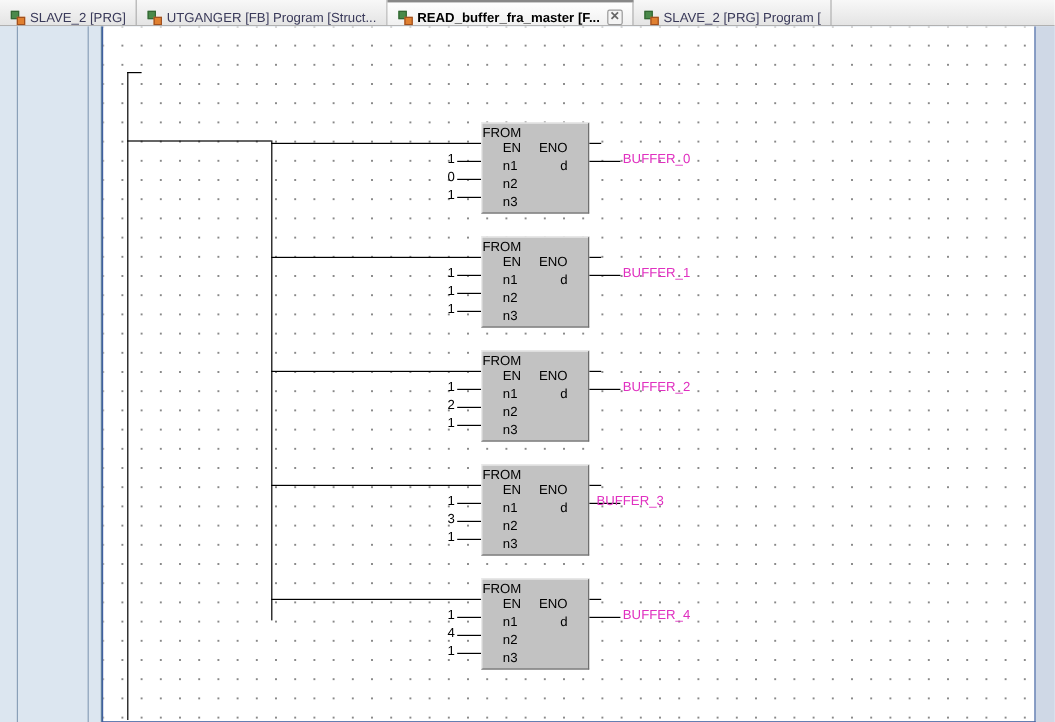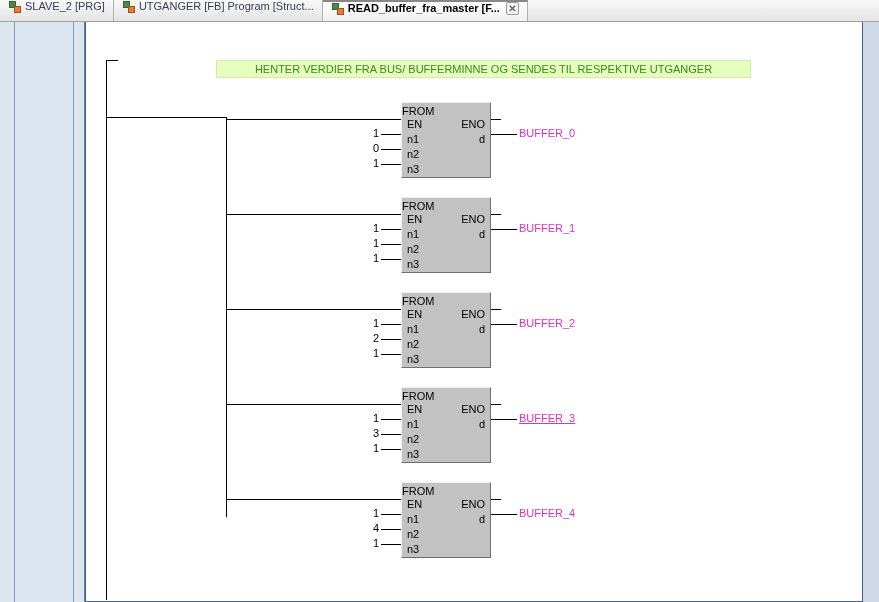--- a/index.html
+++ b/index.html
@@ -6,21 +6,21 @@
   body { margin: 0; font-family: Tahoma, Arial, sans-serif; font-size: 11px; background: #fff; }
   .tabs {
     display: flex;
     background: linear-gradient(#f8f8f8, #e4e4e4);
     height: 22px;
     border-bottom: 1px solid #a0a0a0;
     overflow: hidden;
   }
   .tab {
     display: flex;
-    align-items: flex-start;
+    align-items: flex-end;
     padding: 0 8px;
     border-right: 1px solid #b0b0b0;
     color: #3a3a5a;
     white-space: nowrap;
     cursor: pointer;
     font-size: 11px;
   }
   .tab.active {
     background: linear-gradient(#fff, #f0f0f0);
     font-weight: bold;
@@ -142,21 +142,21 @@
     border-left-color:#f0f0f0;
     font-size:11px;
     z-index:3;
   }
   .block .title {
     text-align:left;
     padding:2px 0 0 0;
   }
   .block .row {
     display:flex; justify-content:space-between;
-    padding:0 5px;
+    padding:0 17px;
     height:15px;
     line-height:15px;
   }
   .pin-stub {
     position:absolute; height:1px; background:#000; z-index:2;
   }
   .in-val {
     position:absolute;
     font-size:11px;
     z-index:3;
@@ -180,28 +180,31 @@
     </div>
     <div class="tab">
       <span class="ticon blocks"></span>
       <span>UTGANGER [FB] Program [Struct...</span>
     </div>
     <div class="tab active">
       <span class="ticon blocks"></span>
       <span>READ_buffer_fra_master [F...</span>
       <span class="close">✕</span>
     </div>
+    <div class="tab">
+      <span class="ticon blocks"></span>
+      <span>SLAVE_2 [PRG] Program [</span>
+    </div>
   </div>
 
 <div class="workspace">
   <div class="left-strip">
     <div class="inner-strip"></div>
   </div>
   <div class="canvas">
-    <div class="banner">HENTER VERDIER FRA BUS/ BUFFERMINNE OG SENDES TIL RESPEKTIVE UTGANGER</div>
     <div class="rail"></div>
     <div class="rail-top-stub"></div>
     <div class="bus bus1"></div>
 
     <div class="hwire" style="left:20px; top:95px; width:120px;"></div>
     <div id="blocks-layer">
         <div class="hwire" style="left: 140px; top: 97px; width: 175px;"></div>
         <div class="block" style="left: 315px; top: 80px;">
           <div class="title">FROM</div>
           <div class="row">
@@ -308,21 +311,21 @@
             <span></span>
           </div>
         </div>
         <div class="pin-stub" style="left: 295px; top: 397px; width: 20px;"></div>
         <div class="in-val" style="left: 279px; top: 390px;">1</div>
         <div class="pin-stub" style="left: 295px; top: 412px; width: 20px;"></div>
         <div class="in-val" style="left: 279px; top: 405px;">3</div>
         <div class="pin-stub" style="left: 295px; top: 427px; width: 20px;"></div>
         <div class="in-val" style="left: 279px; top: 420px;">1</div>
         <div class="pin-stub" style="left: 405px; top: 397px; width: 26px;"></div>
-        <div class="out-lbl" style="left: 433px; top: 390px; text-decoration: underline;">BUFFER_3</div>
+        <div class="out-lbl" style="left: 411px; top: 390px;">BUFFER_3</div>
         <div class="pin-stub" style="left: 405px; top: 382px; width: 10px;"></div>
         <div class="hwire" style="left: 140px; top: 477px; width: 175px;"></div>
         <div class="block" style="left: 315px; top: 460px;">
           <div class="title">FROM</div>
           <div class="row">
             <span>EN</span>
             <span>ENO</span>
           </div>
           <div class="row">
             <span>n1</span>

